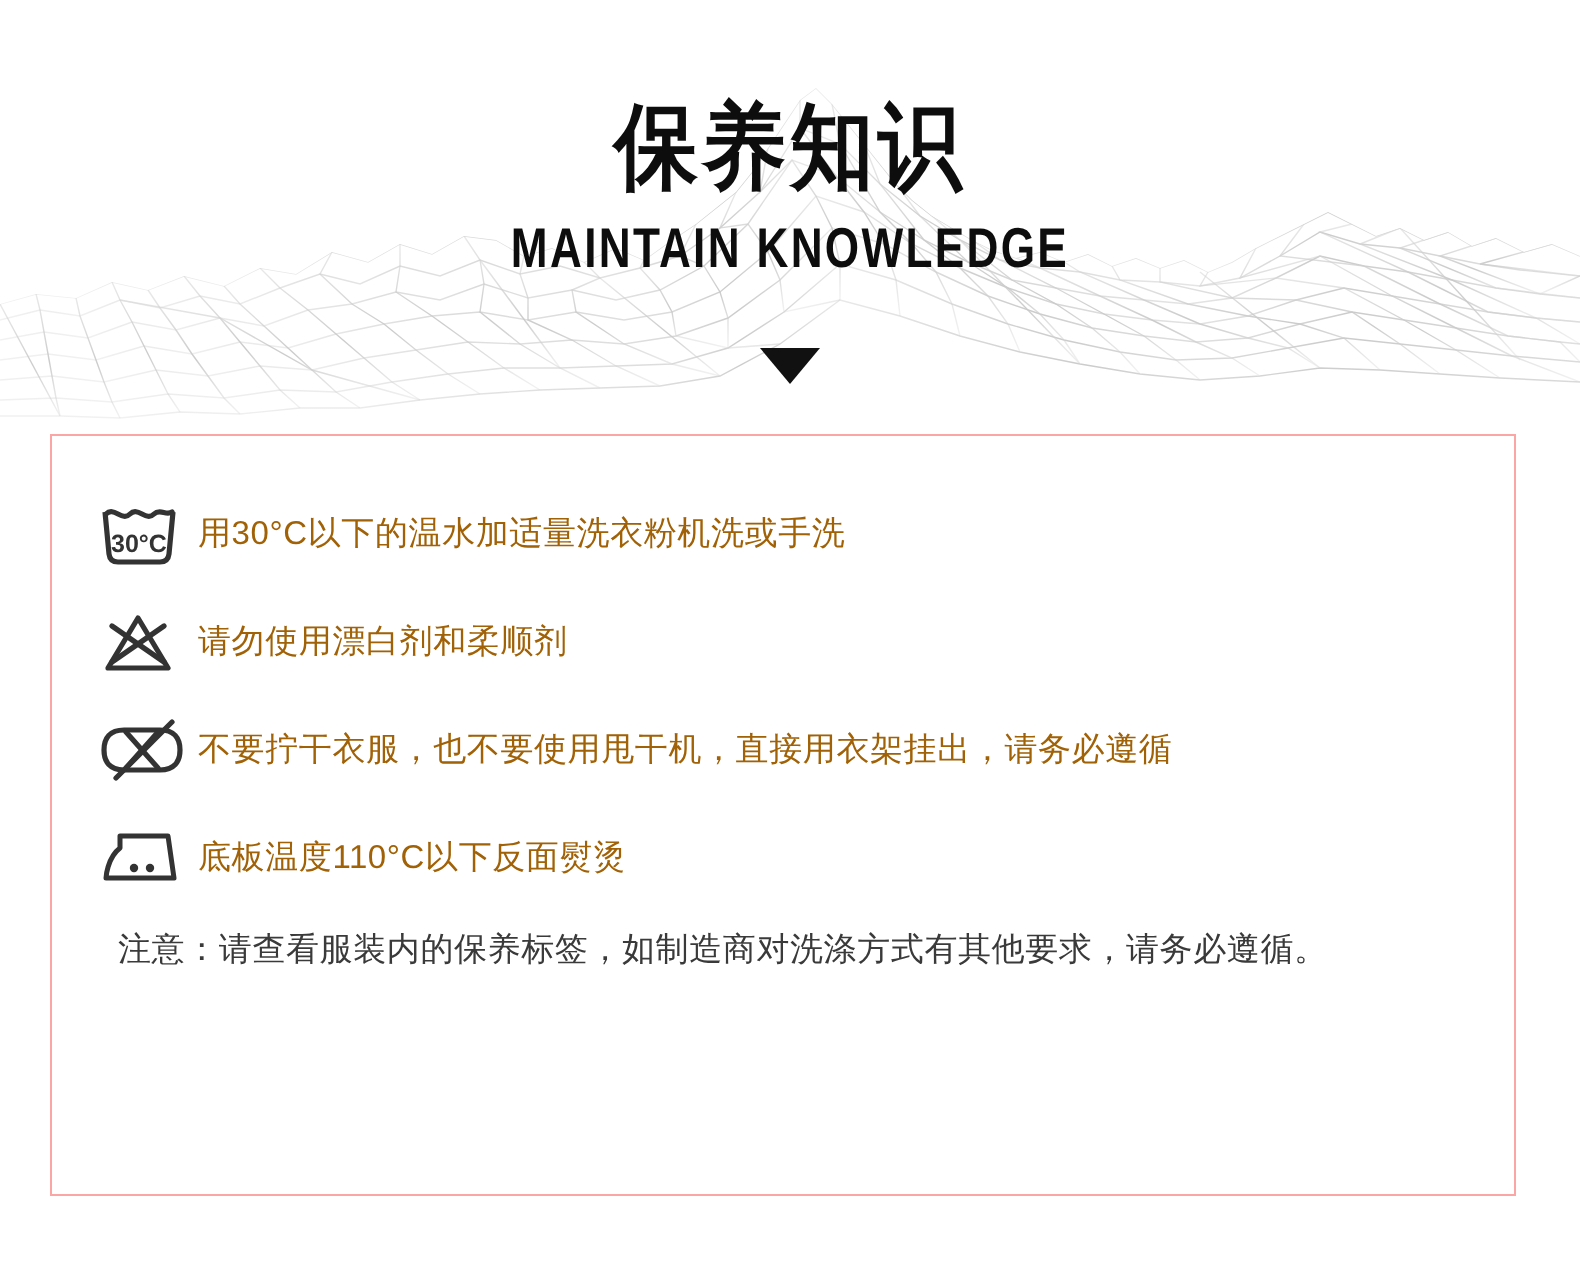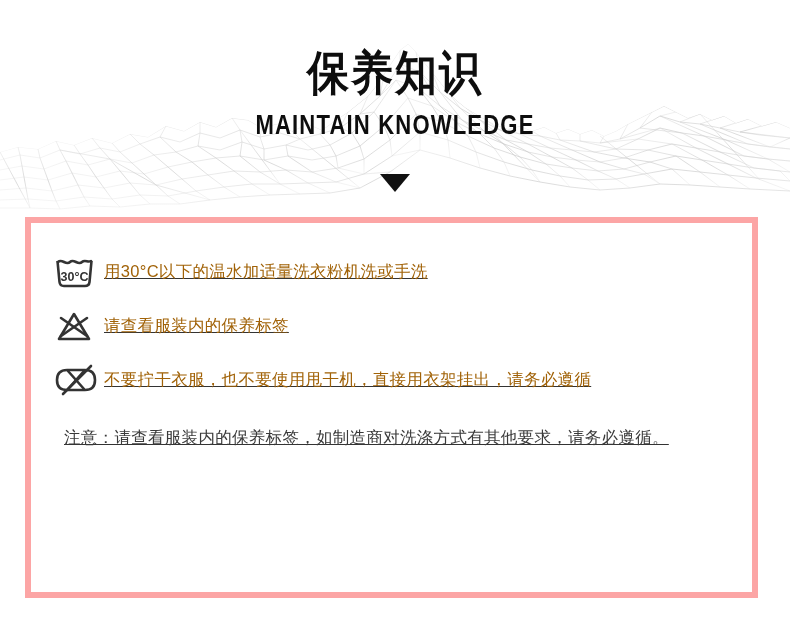--- a/index.html
+++ b/index.html
@@ -69,24 +69,23 @@
     z-index: 3;
   }
 
   
   .card {
     position: absolute;
     left: 25px;
     top: 217px;
     width: 733px;
     height: 381px;
-    border: 6px solid #fca5a5;
+    border: 1px solid #fca5a5;
     box-sizing: border-box;
     background: #ffffff;
-    text-decoration: underline;
   }
 
   .rows {
     padding: 22px 0 0 0;
   }
   .row {
     display: flex;
     align-items: center;
     height: 54px;
     padding-left: 23px;
@@ -101,21 +100,21 @@
   }
   .row-text {
     font-size: 16.5px;
     color: #a16207;
     letter-spacing: 0.3px;
     font-family: "Liberation Sans", "DejaVu Sans", sans-serif;
     white-space: nowrap;
   }
 
   .note {
-    margin-top: 20px;
+    margin-top: 8px;
     padding-left: 33px;
     font-size: 16.5px;
     color: #3a3a3a;
     letter-spacing: 0.3px;
     white-space: nowrap;
   }
 </style>
 </head>
 <body>
 
@@ -224,33 +223,43 @@
     </div>
 
     <div class="row">
       <div class="row-icon">
         <svg width="40" height="34" viewBox="0 0 40 34">
           <polygon points="20,5 35,30 5,30" fill="none" stroke="#333" stroke-width="2.6" stroke-linejoin="round"></polygon>
           <line x1="7" y1="9" x2="33" y2="27" stroke="#333" stroke-width="2.6" stroke-linecap="round"></line>
           <line x1="33" y1="9" x2="7" y2="27" stroke="#333" stroke-width="2.6" stroke-linecap="round"></line>
         </svg>
       </div>
-      <div class="row-text">请查看服装内的保养标签</div>
+      <div class="row-text">请勿使用漂白剂和柔顺剂</div>
     </div>
 
     <div class="row">
       <div class="row-icon">
         <svg width="46" height="34" viewBox="0 0 46 34">
           <path d="M13,7 C6,7 3,11 3,17 C3,23 6,27 13,27 L31,27 C38,27 41,23 41,17 C41,11 38,7 31,7 Z" fill="none" stroke="#333" stroke-width="2.6"></path>
           <line x1="14" y1="26" x2="30" y2="8" stroke="#333" stroke-width="2.6" stroke-linecap="round"></line>
           <line x1="30" y1="26" x2="14" y2="8" stroke="#333" stroke-width="2.6" stroke-linecap="round"></line>
           <line x1="9" y1="31" x2="37" y2="3" stroke="#333" stroke-width="2.6" stroke-linecap="round"></line>
         </svg>
       </div>
       <div class="row-text">不要拧干衣服，也不要使用甩干机，直接用衣架挂出，请务必遵循</div>
     </div>
 
+    <div class="row">
+      <div class="row-icon">
+        <svg width="46" height="34" viewBox="0 0 46 34">
+          <path d="M11,6 L35,6 L38,27 L4,27 C4,27 4.5,17 11,12 Z" fill="none" stroke="#333" stroke-width="2.5" stroke-linejoin="round"></path>
+          <circle cx="18" cy="22" r="2.1" fill="#333"></circle>
+          <circle cx="26" cy="22" r="2.1" fill="#333"></circle>
+        </svg>
+      </div>
+      <div class="row-text">底板温度110°C以下反面熨烫</div>
+    </div>
 
 
   </div>
 
   <div class="note">注意：请查看服装内的保养标签，如制造商对洗涤方式有其他要求，请务必遵循。</div>
 </div>
 
 </body></html>

